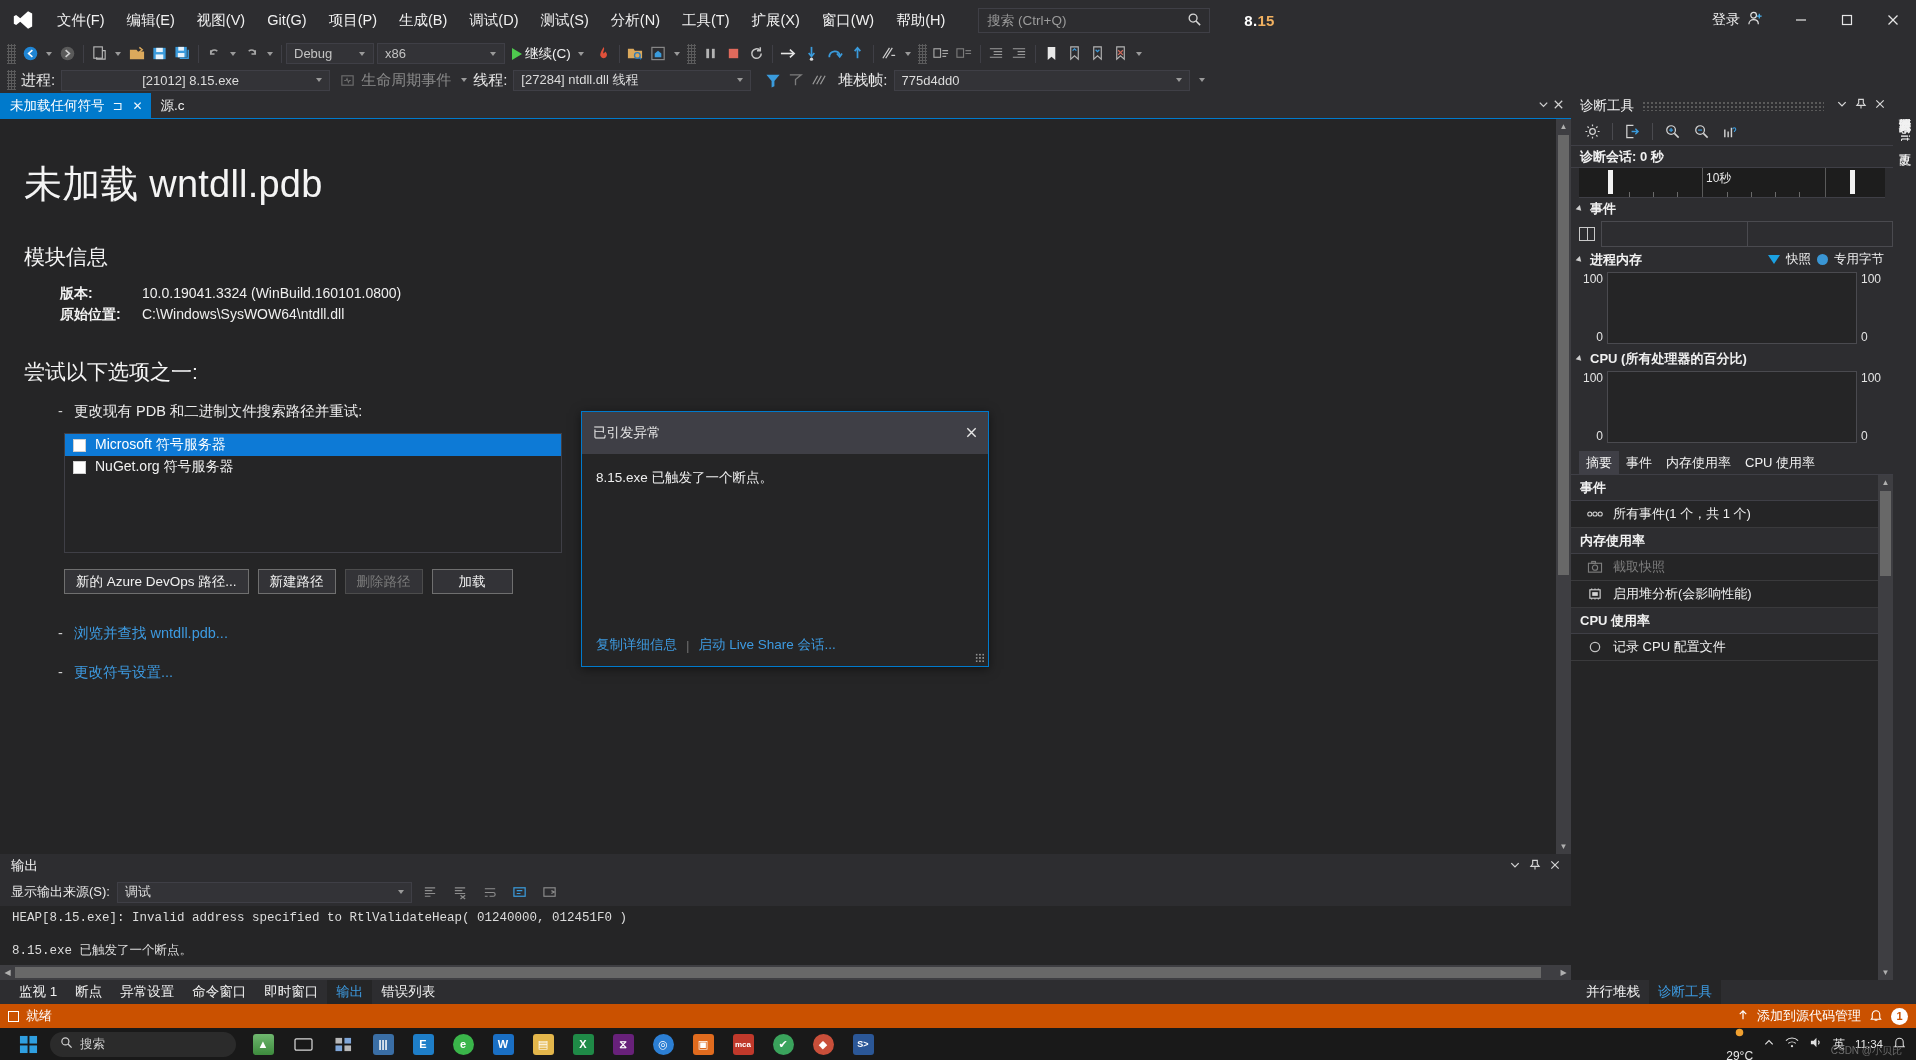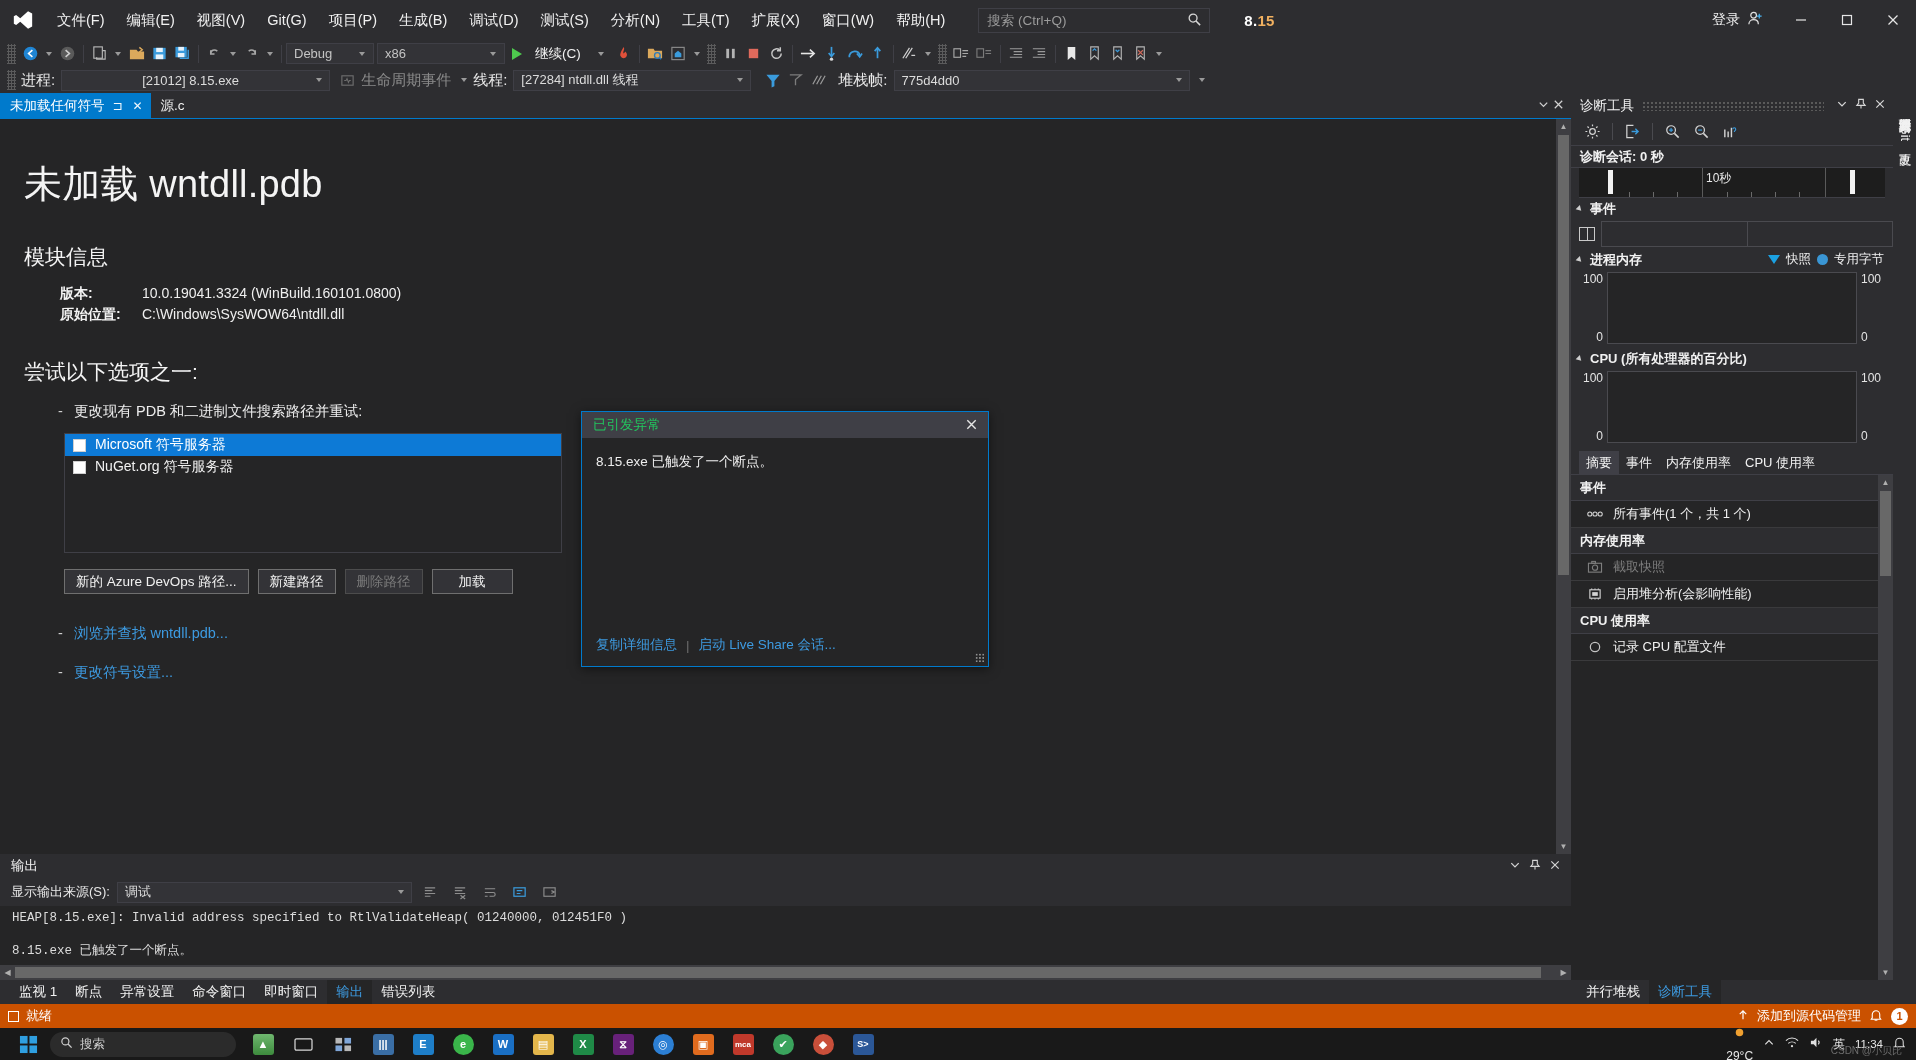--- a/index.html
+++ b/index.html
@@ -56,21 +56,21 @@
   .tb-sep { width:1px; height:18px; background:#3f3f46; margin:0 4px; }
   .tbtn { height:23px; min-width:23px; display:flex; align-items:center; justify-content:center;
           padding:0 2px; color:#d4d4d4; position:relative; }
   .caret { width:0;height:0;border-left:3.5px solid transparent;border-right:3.5px solid transparent;
            border-top:4px solid #9a9a9a; margin:0 4px; }
   .combo {
     height:21px; border:1px solid #3f3f46; background:#333337; color:#c3c3c3;
     display:flex; align-items:center; padding:0 4px 0 7px; font-size:13px; margin-right:3px;
   }
   .combo .cv { flex:1; white-space:nowrap; overflow:hidden; }
-  .continue-btn { display:flex; align-items:center; height:23px; padding:0 4px; gap:13px; }
+  .continue-btn { display:flex; align-items:center; height:23px; padding:0 4px; gap:3px; }
   .continue-btn .lbl { font-size:13.5px; color:#f1f1f1; }
   .tri-play { width:0;height:0;border-left:10px solid #4ec94e;border-top:6.5px solid transparent;border-bottom:6.5px solid transparent;}
 
   
   .ctxbar { height:26px; flex:0 0 26px; background:#2d2d30; display:flex; align-items:center; padding-left:4px;}
   .ctx-label { font-size:15px; color:#e8e8e8; margin:0 6px 0 2px; white-space:nowrap; }
   .ctx-label.dim { color:#8a8a8a; }
   .ctx-combo { height:21px; border:1px solid #3f3f46; background:#333337; display:flex;
     align-items:center; padding:0 3px 0 7px; font-size:13px; color:#dcdcdc; }
   .ctx-combo .cv{ flex:1; overflow:hidden; white-space:nowrap; }
@@ -121,22 +121,22 @@
   .vscroll .arrow { height:15px; width:15px; display:flex; align-items:center; justify-content:center; color:#b0b0b0; font-size:8px;}
   .vscroll .thumb { width:11px; background:#686868; margin:1px 0; }
 
   
   .exc {
     position:absolute; left:581px; top:292px; width:408px; height:256px;
     background:#252526; border:1px solid #007acc; box-shadow:0 2px 10px rgba(0,0,0,.5);
     display:flex; flex-direction:column; z-index:40;
   }
   .exc-title {
-    height:26px; background:#3f3f46; display:flex; align-items:center; padding:0 6px 0 11px;
-    font-size:13.5px; color:#22c55e;
+    height:42px; background:#3f3f46; display:flex; align-items:center; padding:0 6px 0 11px;
+    font-size:13.5px; color:#e5e5e5;
   }
   .exc-title .xbtn { margin-left:auto; width:22px; text-align:center; font-size:15px; color:#e6e6e6; }
   .exc-body { flex:1; padding:15px 0 0 14px; font-size:13.5px; color:#ededed; }
   .exc-foot { padding:0 0 12px 14px; display:flex; align-items:center; gap:9px; font-size:13.5px; }
   .exc-foot .sep { color:#6d6d6d; }
   .grip-corner {
     position:absolute; right:3px; bottom:3px; width:10px; height:10px;
     background-image:radial-gradient(circle, #8f8f8f 1px, transparent 1.2px);
     background-size:3.3px 3.3px;
   }

